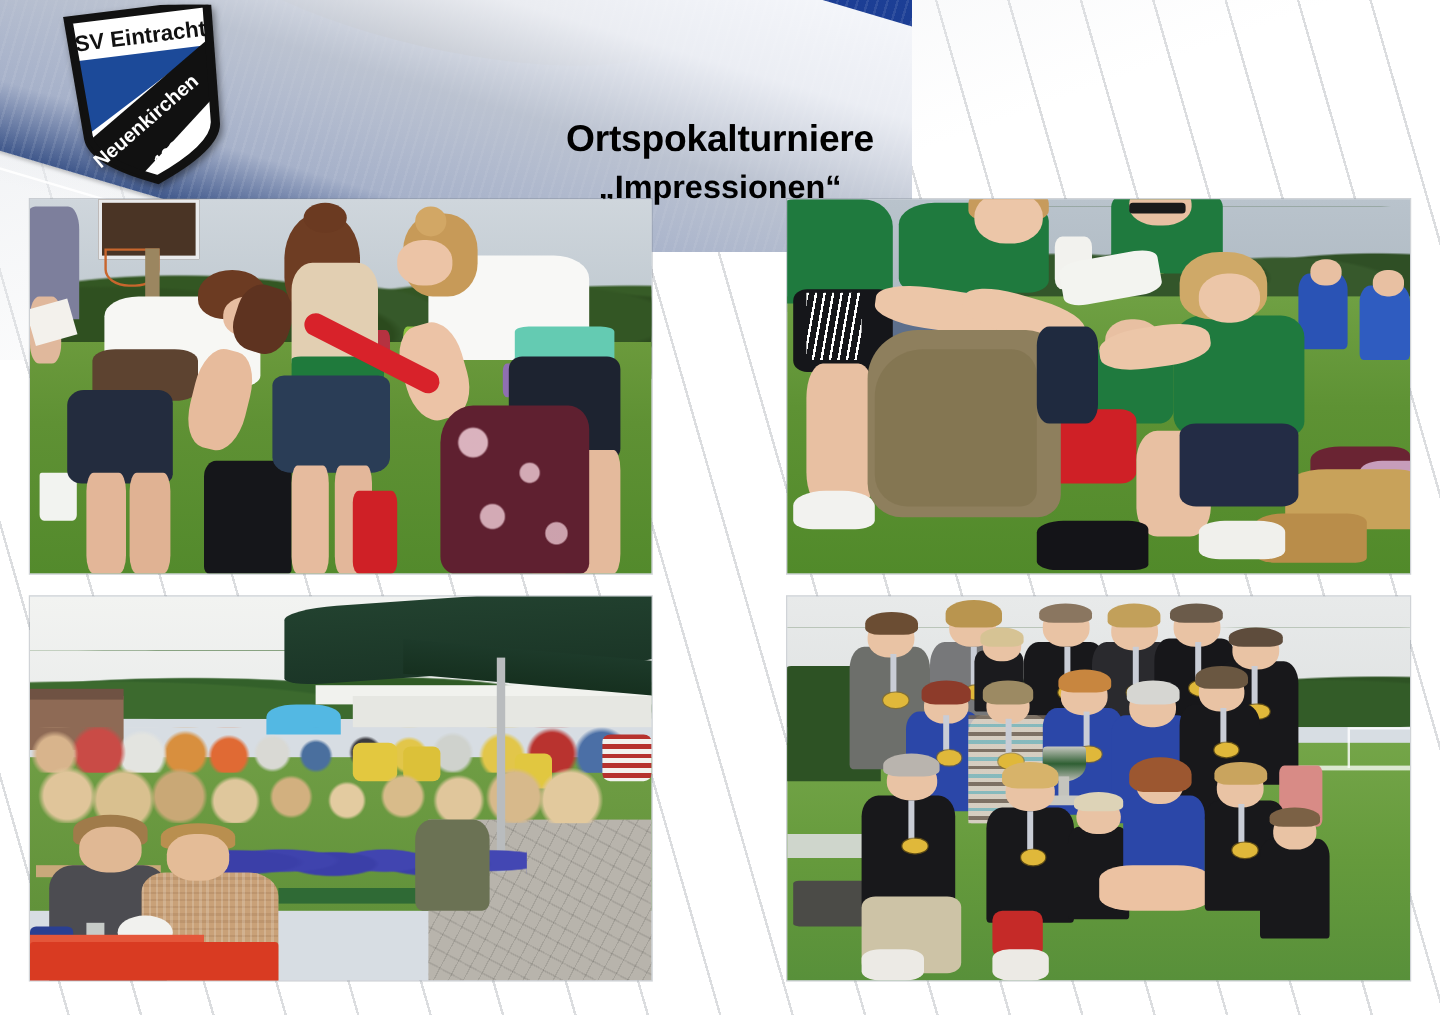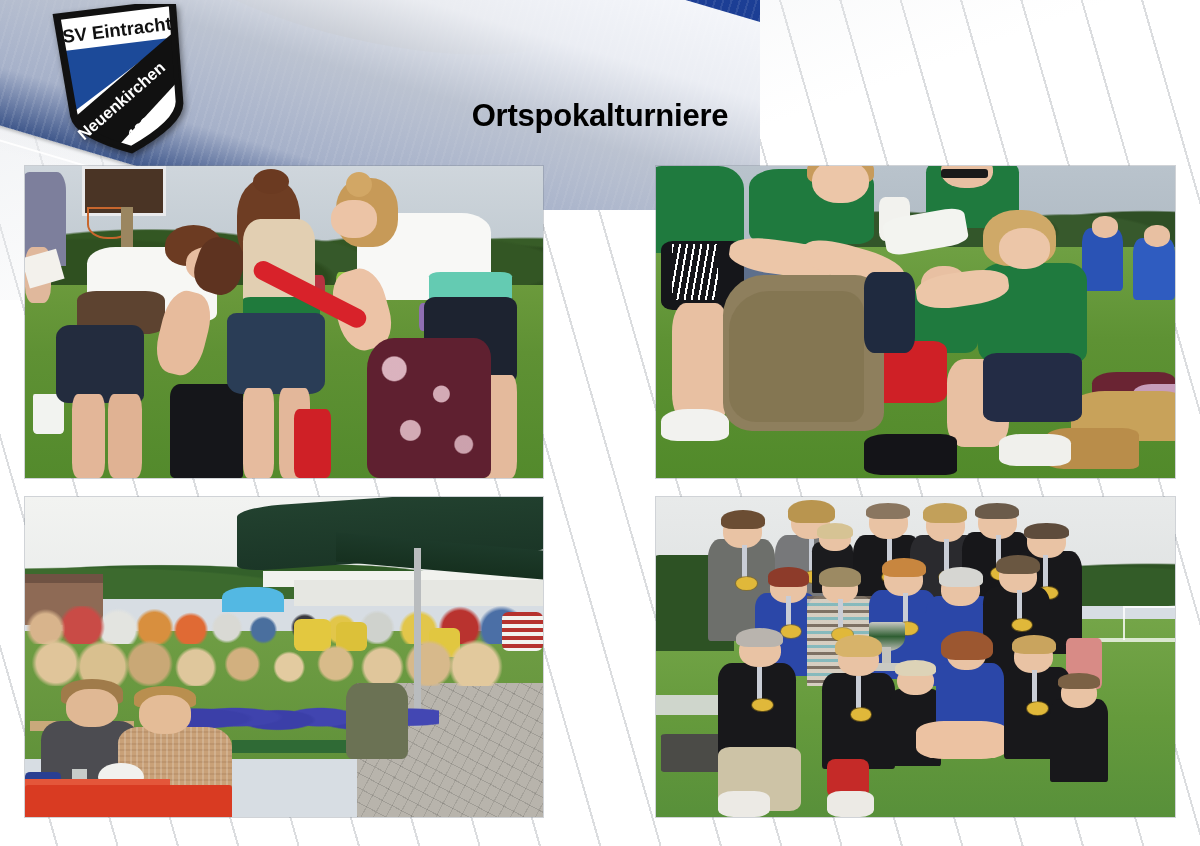--- a/index.html
+++ b/index.html
@@ -496,20 +496,21 @@
 
         <text x="70" y="101" text-anchor="middle" font-family="Liberation Sans, sans-serif" font-size="16.5" font-weight="bold" fill="#ffffff" transform="rotate(-34 70 101)">Neuenkirchen</text>
 
         <text x="88" y="128" text-anchor="middle" font-family="Liberation Sans, sans-serif" font-size="15" font-weight="bold" fill="#ffffff" transform="rotate(-34 88 128)">1925</text>
       </g>
     </svg>
   </div>
 
   <div class="title-block">
     <div class="title-main">Ortspokalturniere</div>
+    <div class="title-sub">„Impressionen“</div>
   </div>
 
 
   <div class="photo" id="p1">
     <div class="scene">
       <div class="sky"></div>
       <div class="trees"></div>
       <div class="grass"></div>
       <div class="board rect"></div>
       <div class="hoop"></div>

